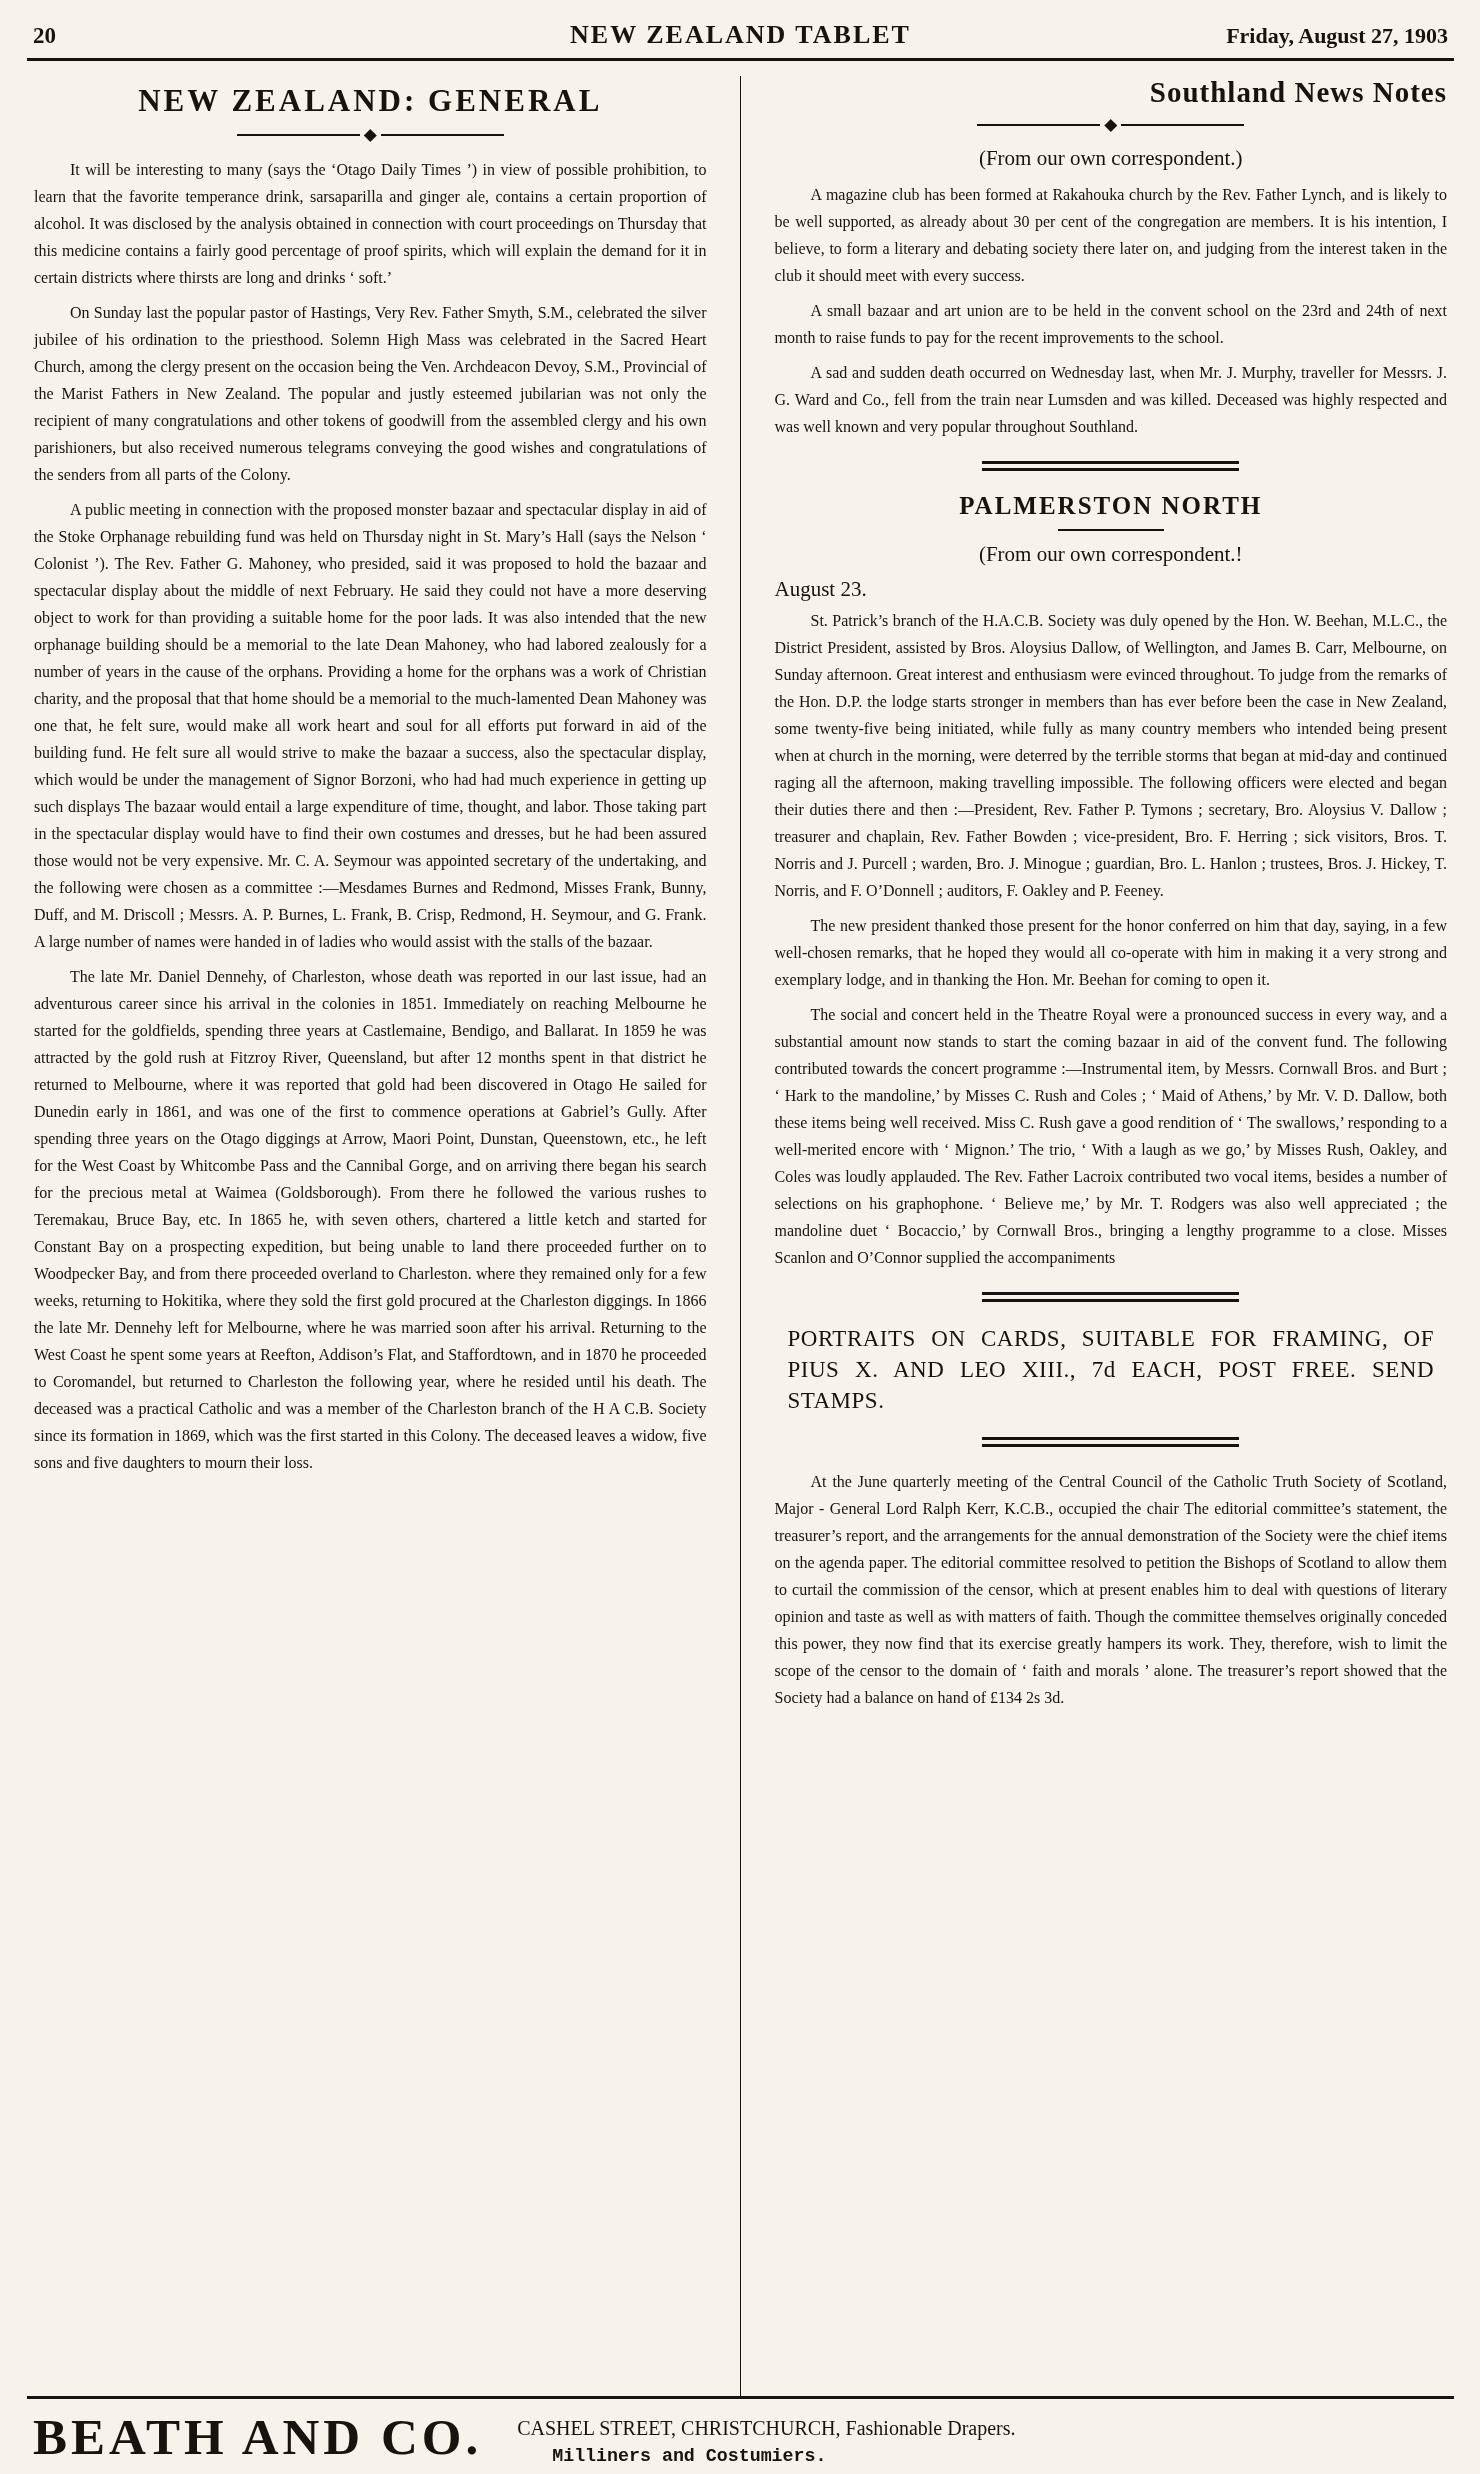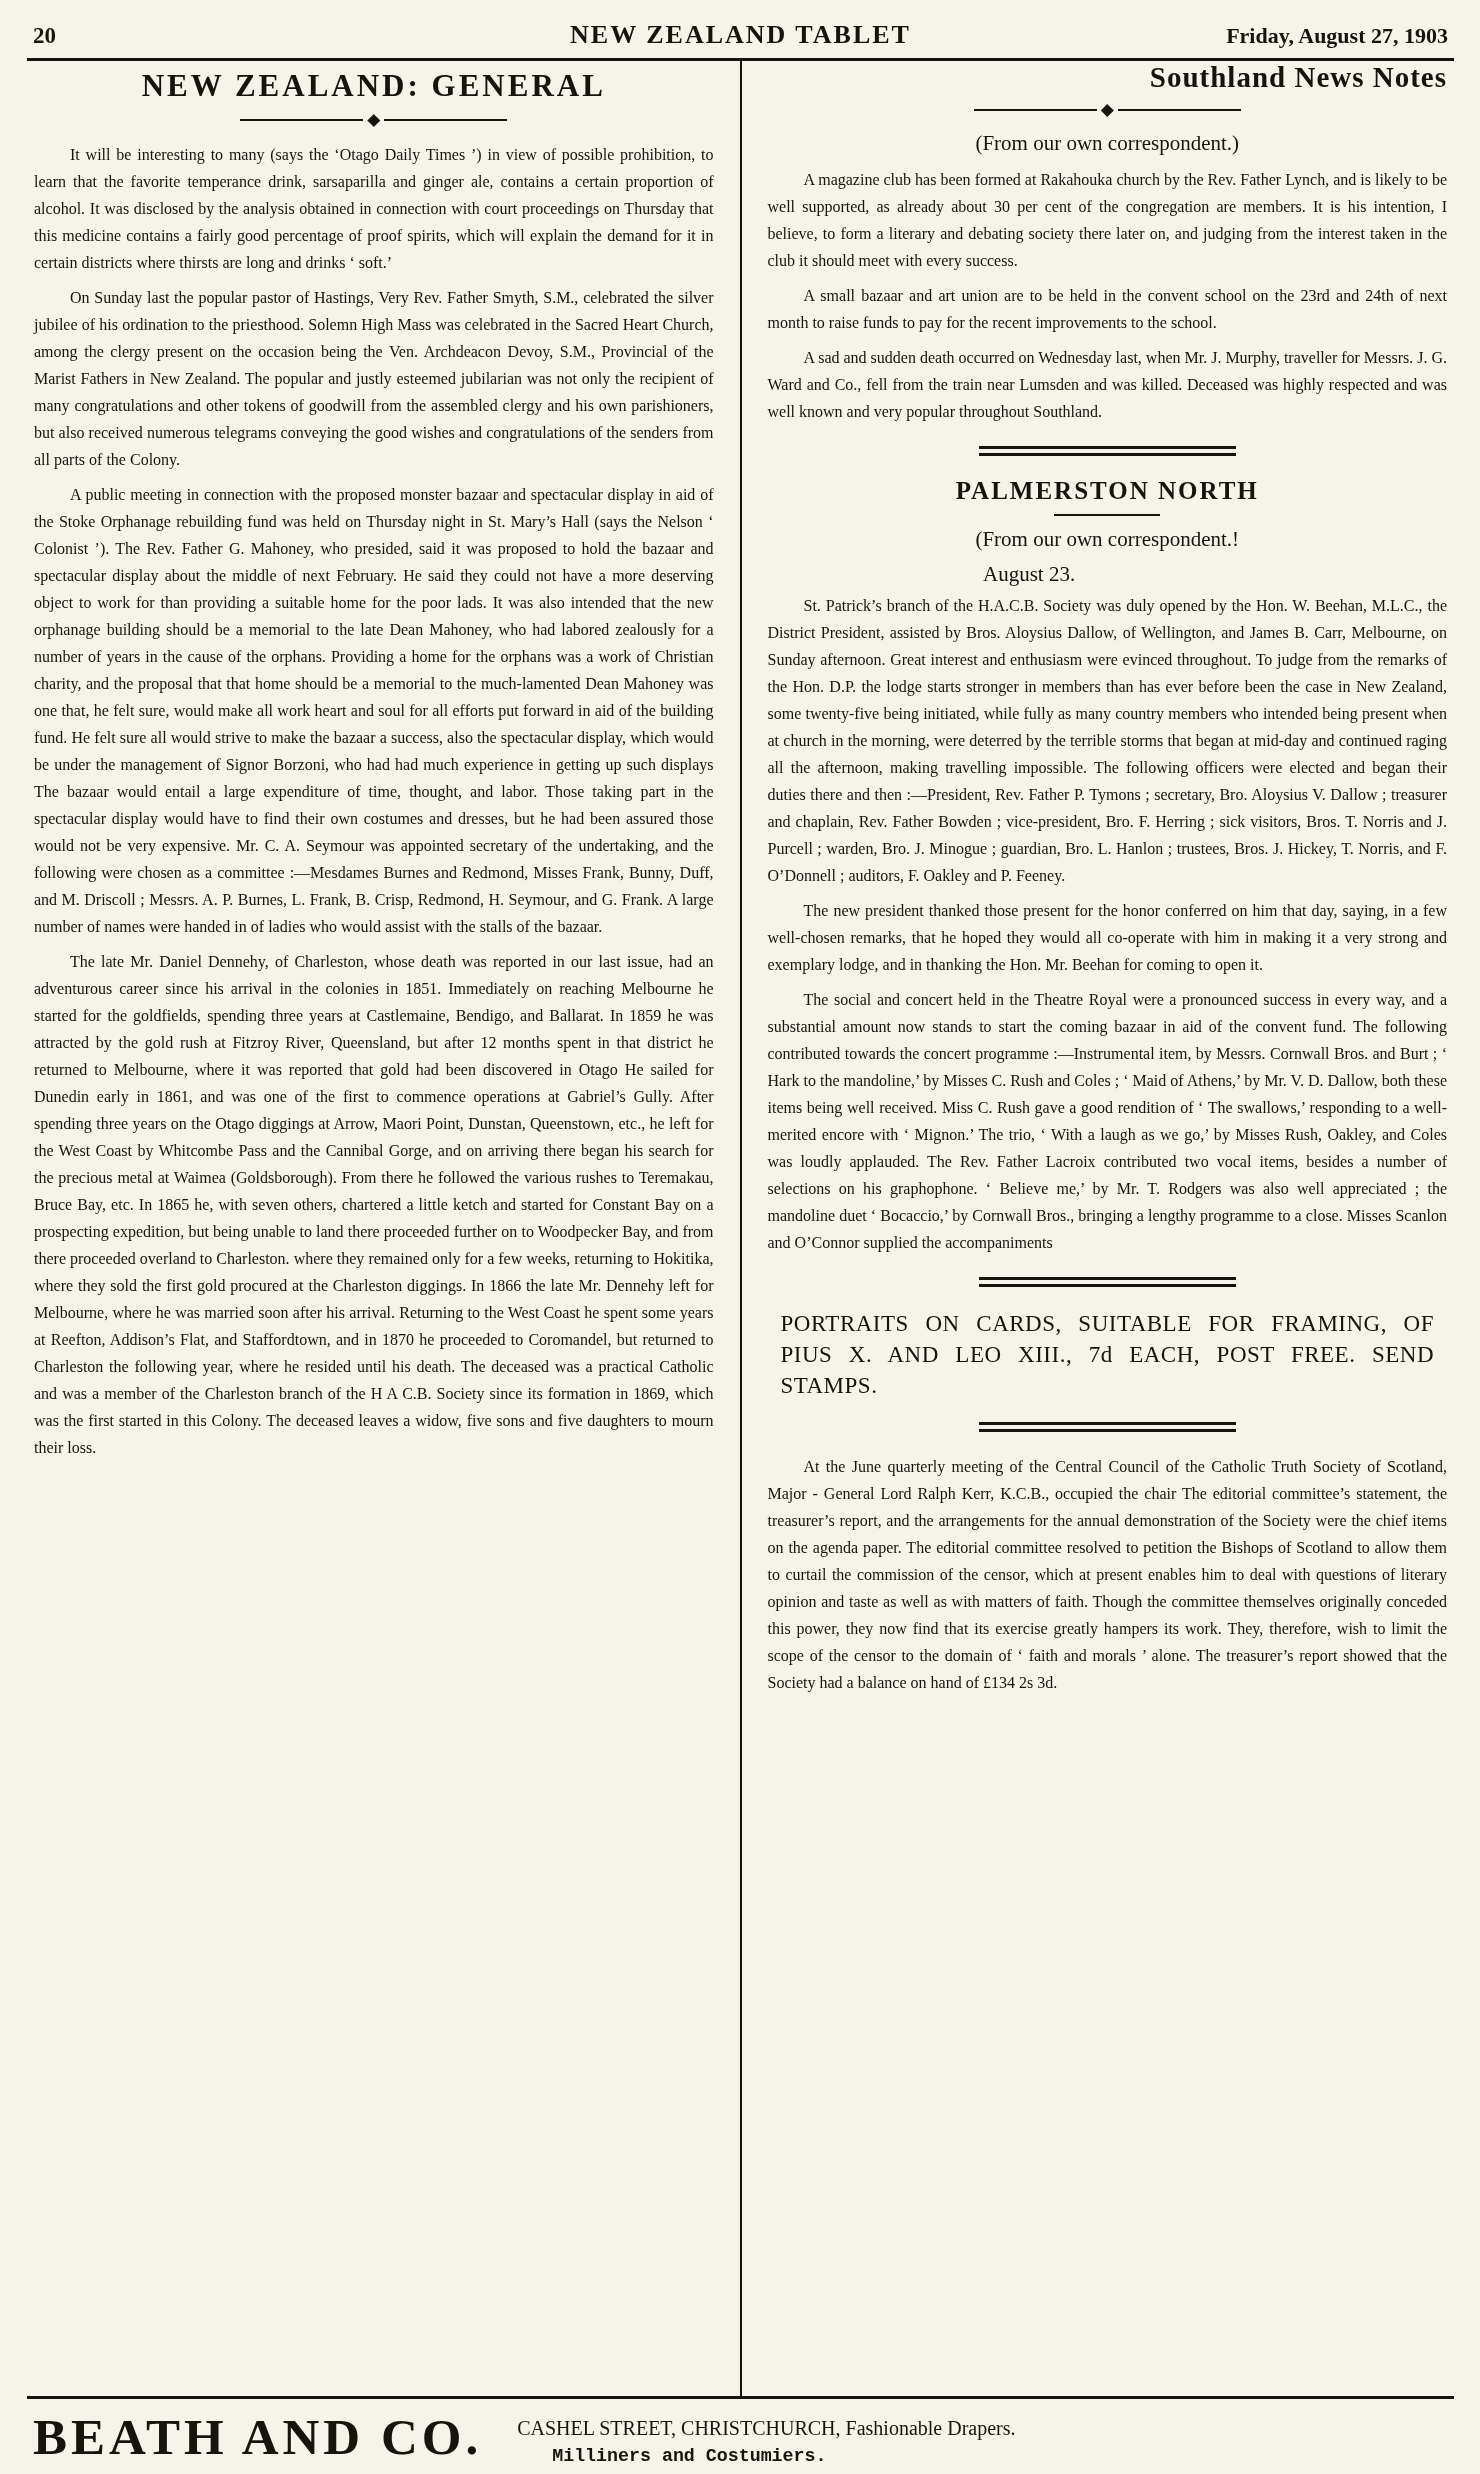--- a/index.html
+++ b/index.html
@@ -20,21 +20,21 @@
   .masthead {
     display:grid; grid-template-columns:1fr auto 1fr;
     align-items:baseline;
     padding:7px 6px 8px 6px;
     border-bottom:3.5px solid #17130e;
   }
   .masthead .pageno { font-weight:bold; font-size:23px; justify-self:start; }
   .masthead .mast-title { font-weight:bold; font-size:26px; letter-spacing:2px; justify-self:center; }
   .masthead .mast-date { font-weight:bold; font-size:22px; justify-self:end; }
   
-  .columns { flex:1; display:flex; overflow:hidden; }
+  .columns { flex:1; display:flex; padding-top:15px; overflow:hidden;gap:7px; }
   .col { width:50%; }
   .col-left  { padding:0 26px 0 7px; }
   .col-right { padding:0 7px 0 26px; }
   .col-rule { width:2px; background:#17130e; align-self:stretch; }
   
   .section-title {
     text-align:center; font-weight:bold; font-size:31px; letter-spacing:3px;
     margin-top:7px;
   }
   .sub-section-title {
@@ -56,21 +56,21 @@
     border-top:3.5px solid #17130e; border-bottom:3.5px solid #17130e;
   }
   
   .para {
     font-size:16px; line-height:27px;
     text-align:justify; text-indent:36px;
     margin-bottom:8px;
   }
   .closing-para { margin-top:40px; }
   .byline { text-align:center; font-size:21px; margin:8px 0 10px 0; }
-  .dateline { text-align:center; padding-right:23%; font-size:21px; margin-bottom:5px; }
+  .dateline { text-align:left; padding-right:23%; font-size:21px; margin-bottom:5px; }
   .ad-block {
     font-size:23px; line-height:31px; letter-spacing:0.5px;
     text-align:justify; padding:0 13px; word-spacing:3px;
   }
   
   .page-footer {
     border-top:3.5px solid #17130e;
     display:flex; align-items:flex-start; gap:35px;
     padding:13px 6px 4px 6px;
   }

